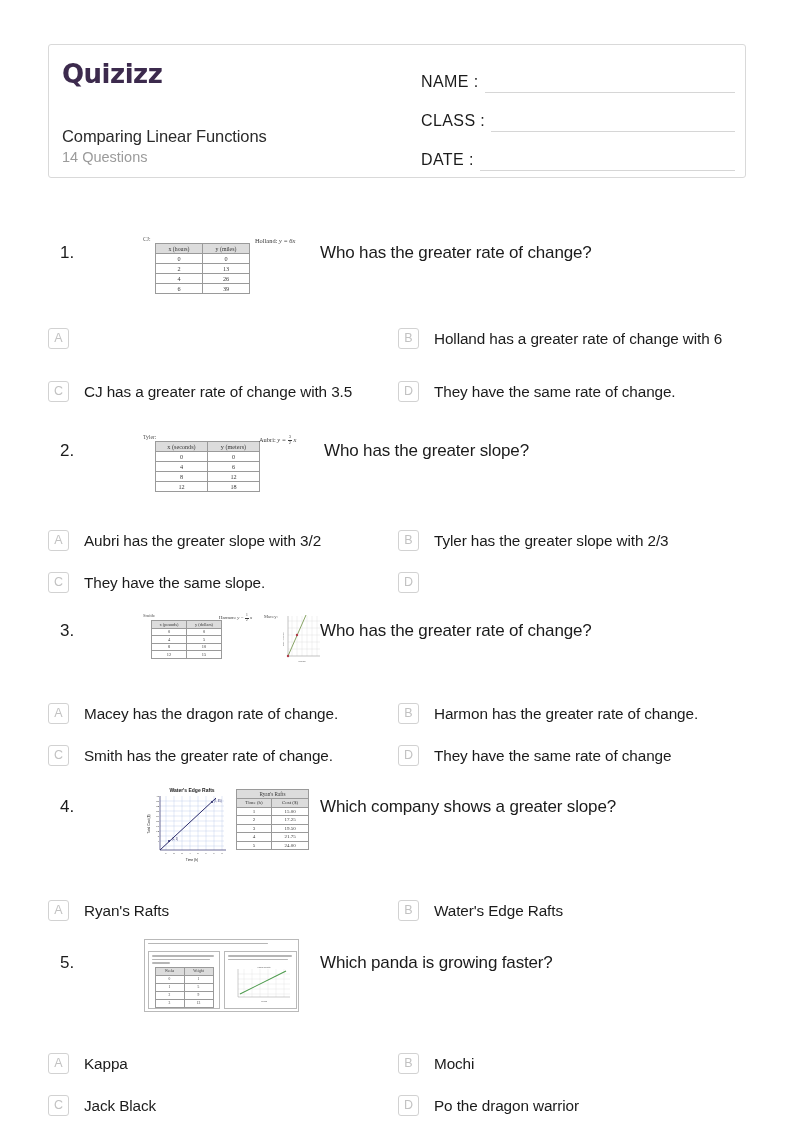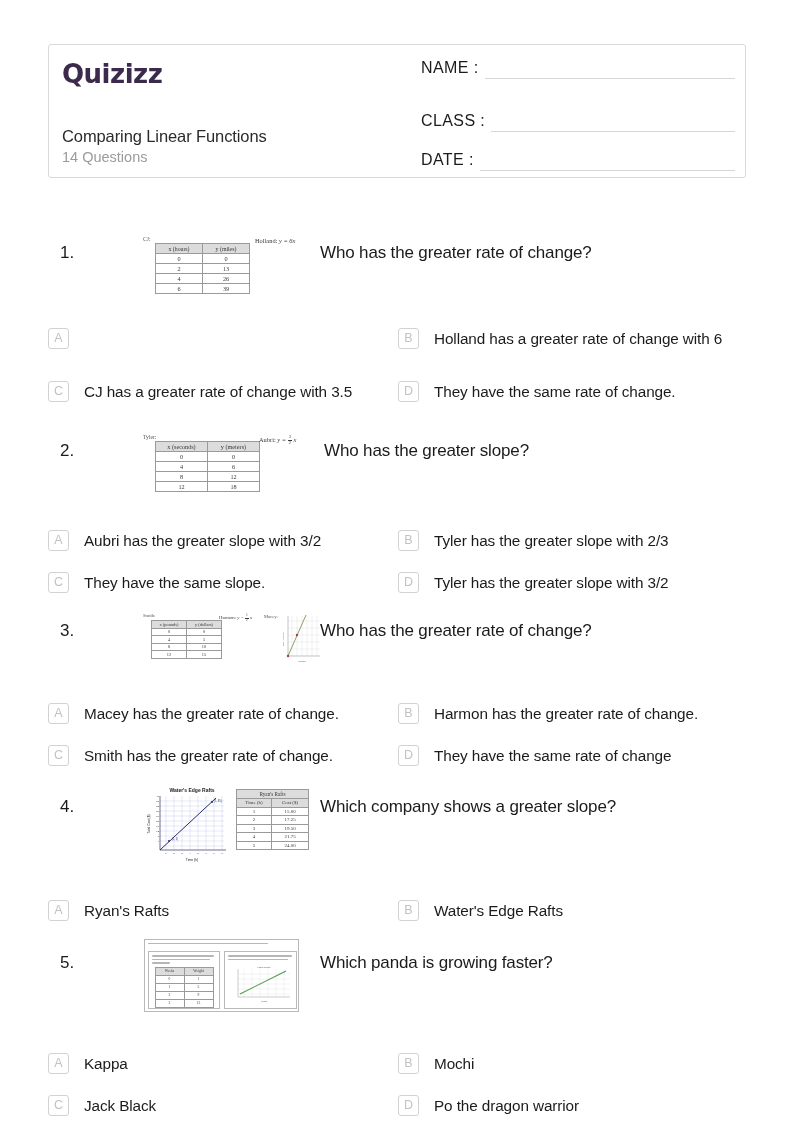--- a/index.html
+++ b/index.html
@@ -54,21 +54,21 @@
     color: #9b9b9b;
   }
   .field-row {
     position: absolute;
     left: 372px;
     width: 314px;
     height: 30px;
     display: flex;
     align-items: flex-end;
   }
-  .field-row.r1 { top: 4px; }
+  .field-row.r1 { top: 18px; }
   .field-row.r2 { top: 57px; }
   .field-row.r3 { top: 96px; }
   .field-label {
     font-size: 16px;
     color: #1b1b1b;
     letter-spacing: 0.4px;
     white-space: nowrap;
     padding-bottom: 2px;
   }
   .field-line {
@@ -362,21 +362,20 @@
     <div class="opt right" style="top:0px;">
       <span class="opt-letter">B</span>
       <span class="opt-text">Tyler has the greater slope with 2/3</span>
     </div>
     <div class="opt left" style="top:42px;">
       <span class="opt-letter">C</span>
       <span class="opt-text">They have the same slope.</span>
     </div>
     <div class="opt right" style="top:42px;">
       <span class="opt-letter">D</span>
-      <span class="opt-text">Tyler has the greater slope with 3/2</span>
     </div>
   </div>
 </div>
 
 <div class="question" style="top:621px;">
   <div class="q-head" style="height:60px;">
     <span class="q-num">3.</span>
 
     <div class="q-media mini" id="q3-media">
       <div style="position:relative;width:180px;height:58px;">
@@ -445,21 +444,21 @@
         </div>
       </div>
     </div>
 
     <span class="q-prompt" style="left:272px;top:0px;">Who has the greater rate of change?</span>
   </div>
 
   <div class="opt-row" style="top:82px;">
     <div class="opt left" style="top:0px;">
       <span class="opt-letter">A</span>
-      <span class="opt-text">Macey has the greater rate of change.</span>
+      <span class="opt-text">Macey has the dragon rate of change.</span>
     </div>
     <div class="opt right" style="top:0px;">
       <span class="opt-letter">B</span>
       <span class="opt-text">Harmon has the greater rate of change.</span>
     </div>
     <div class="opt left" style="top:42px;">
       <span class="opt-letter">C</span>
       <span class="opt-text">Smith has the greater rate of change.</span>
     </div>
     <div class="opt right" style="top:42px;">

